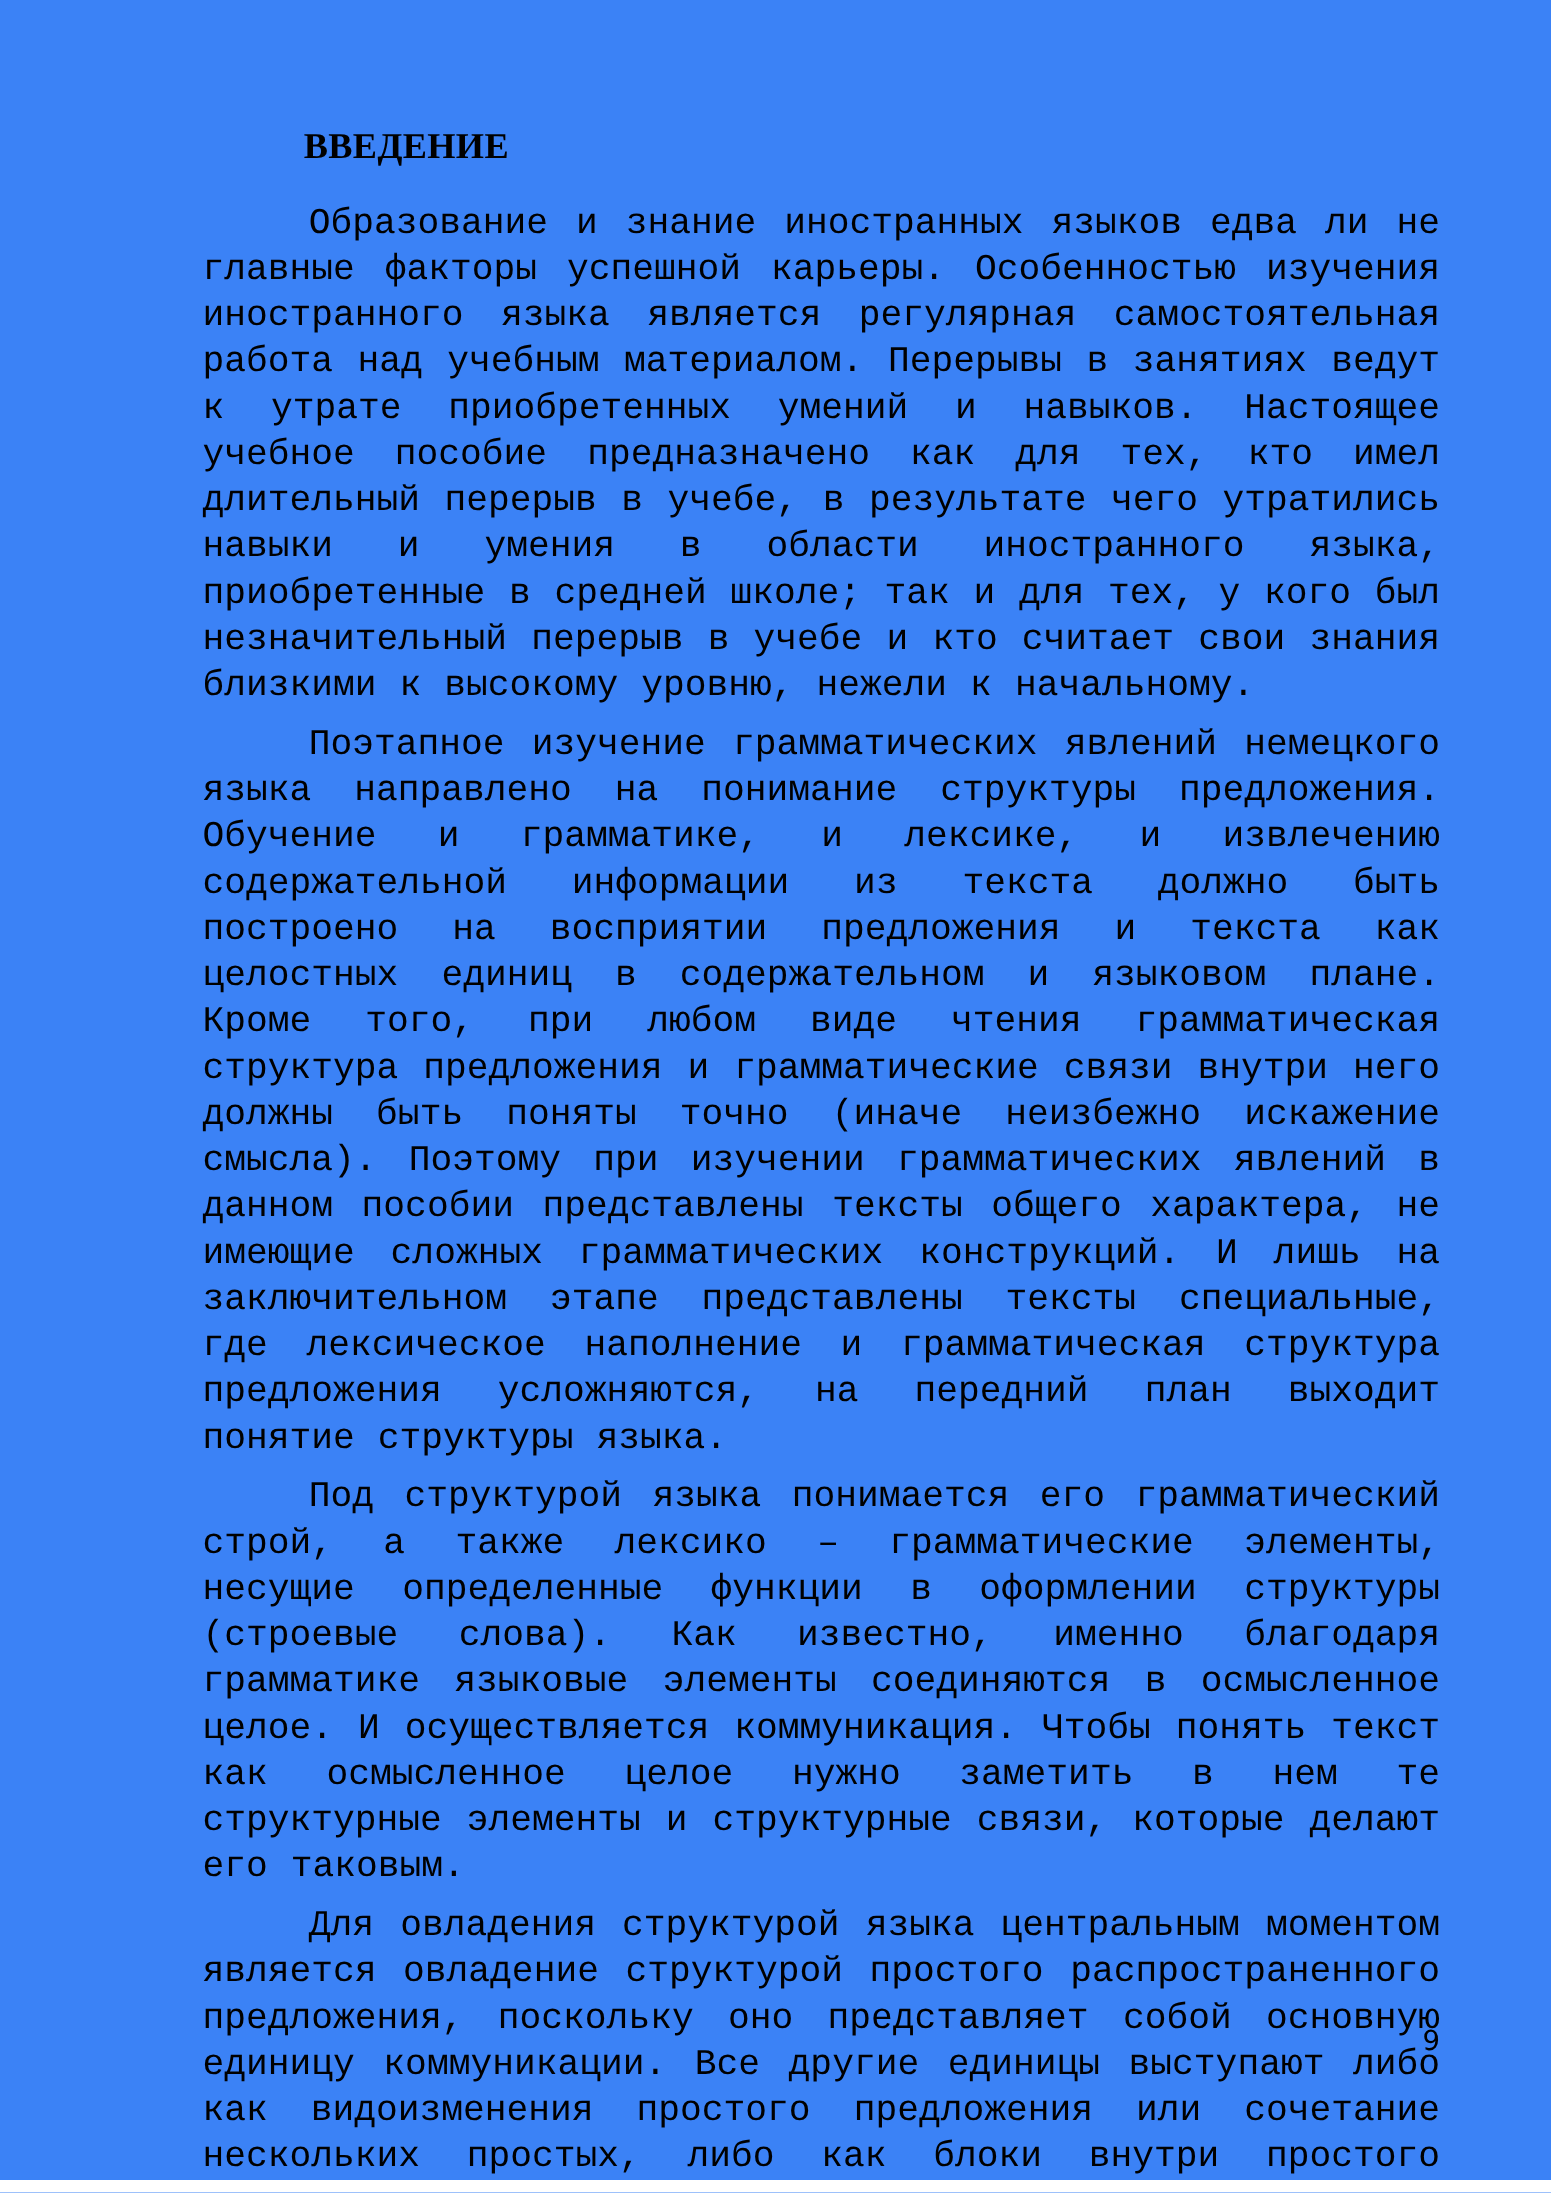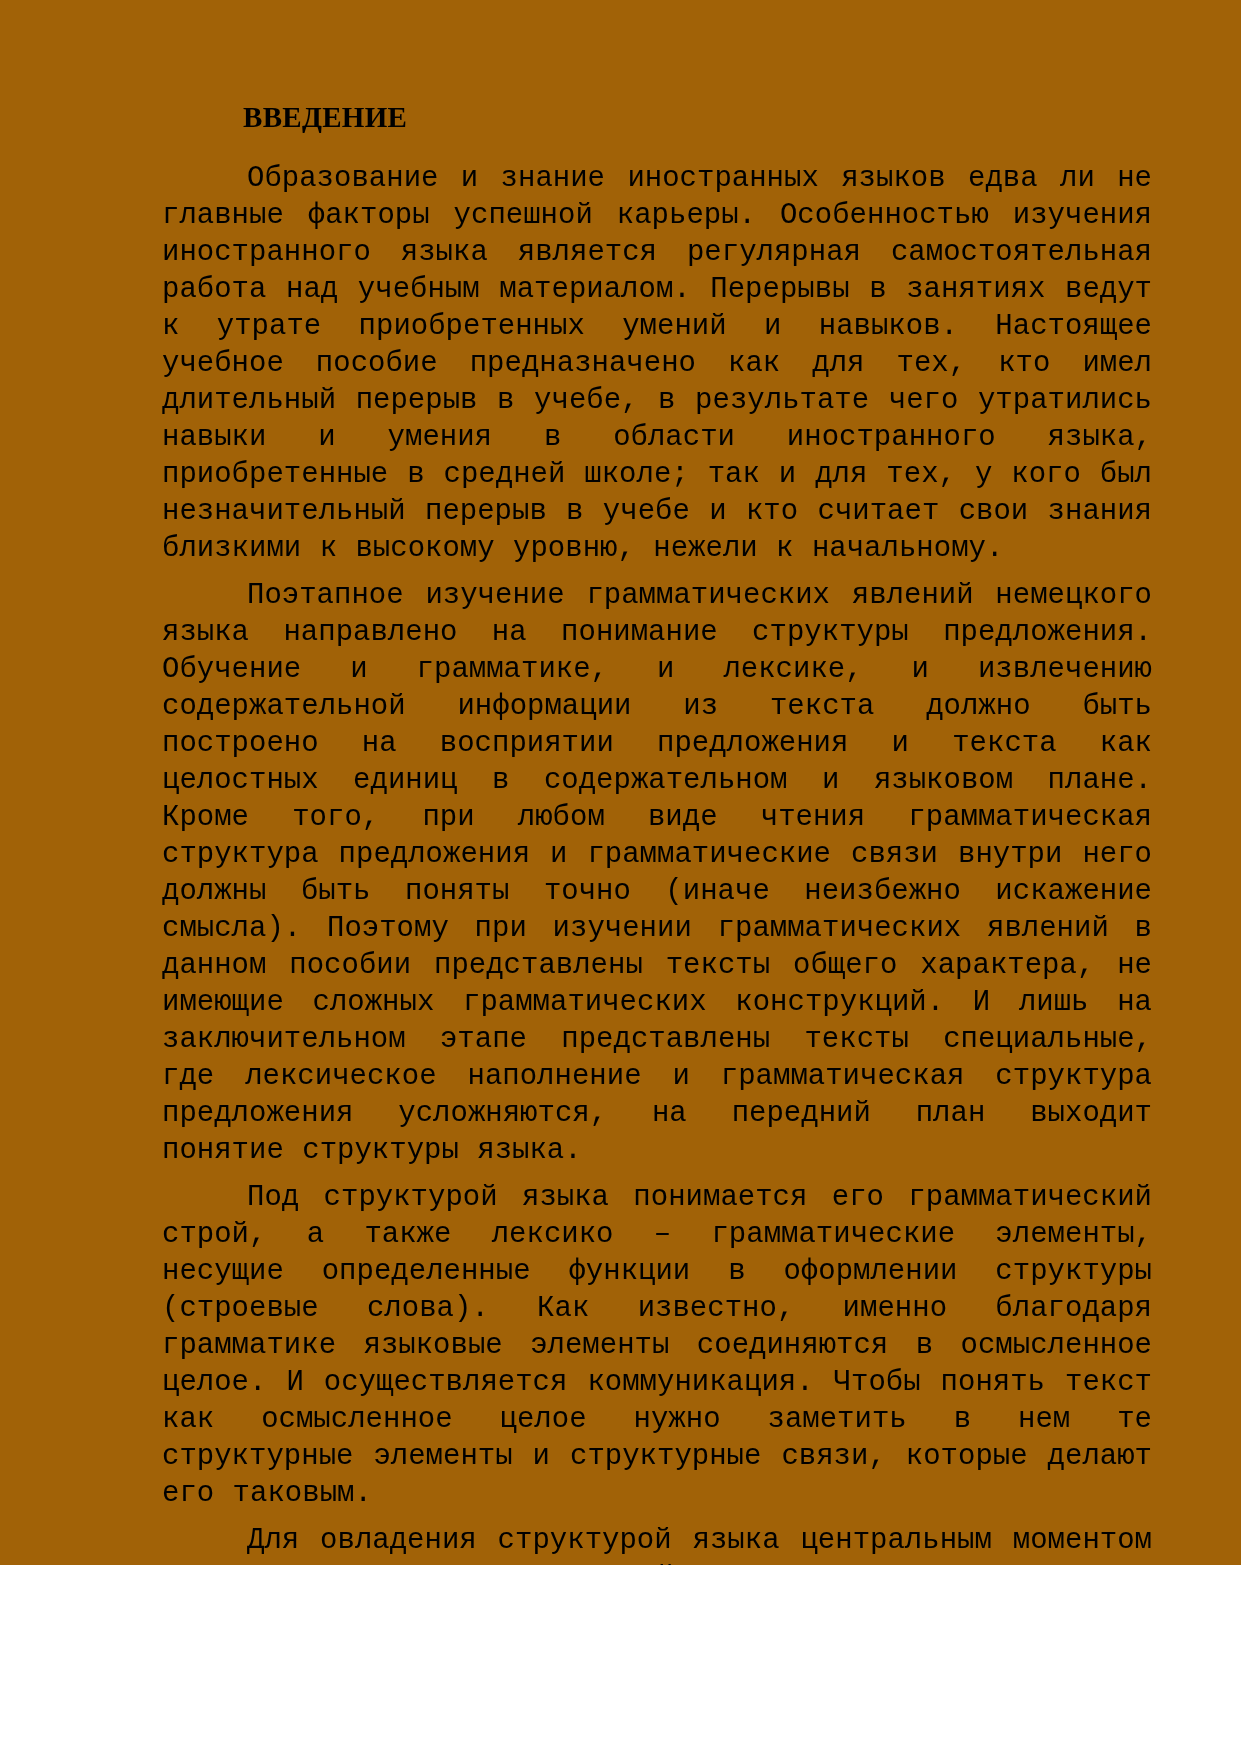--- a/index.html
+++ b/index.html
@@ -3,22 +3,22 @@
 <meta charset="utf-8">
 <style>
   html, body {
     margin: 0;
     padding: 0;
     background: #ffffff;
   }
   .page {
     position: relative;
     width: 1241px;
-    height: 1565px;
-    background: #a16207;
+    height: 1744px;
+    background: #3b82f6;
     overflow: hidden;
     font-family: "Liberation Serif", serif;
     color: #000000;
   }
   .content {
     position: absolute;
     left: 162px;
     top: 96px;
     width: 990px;
   }

